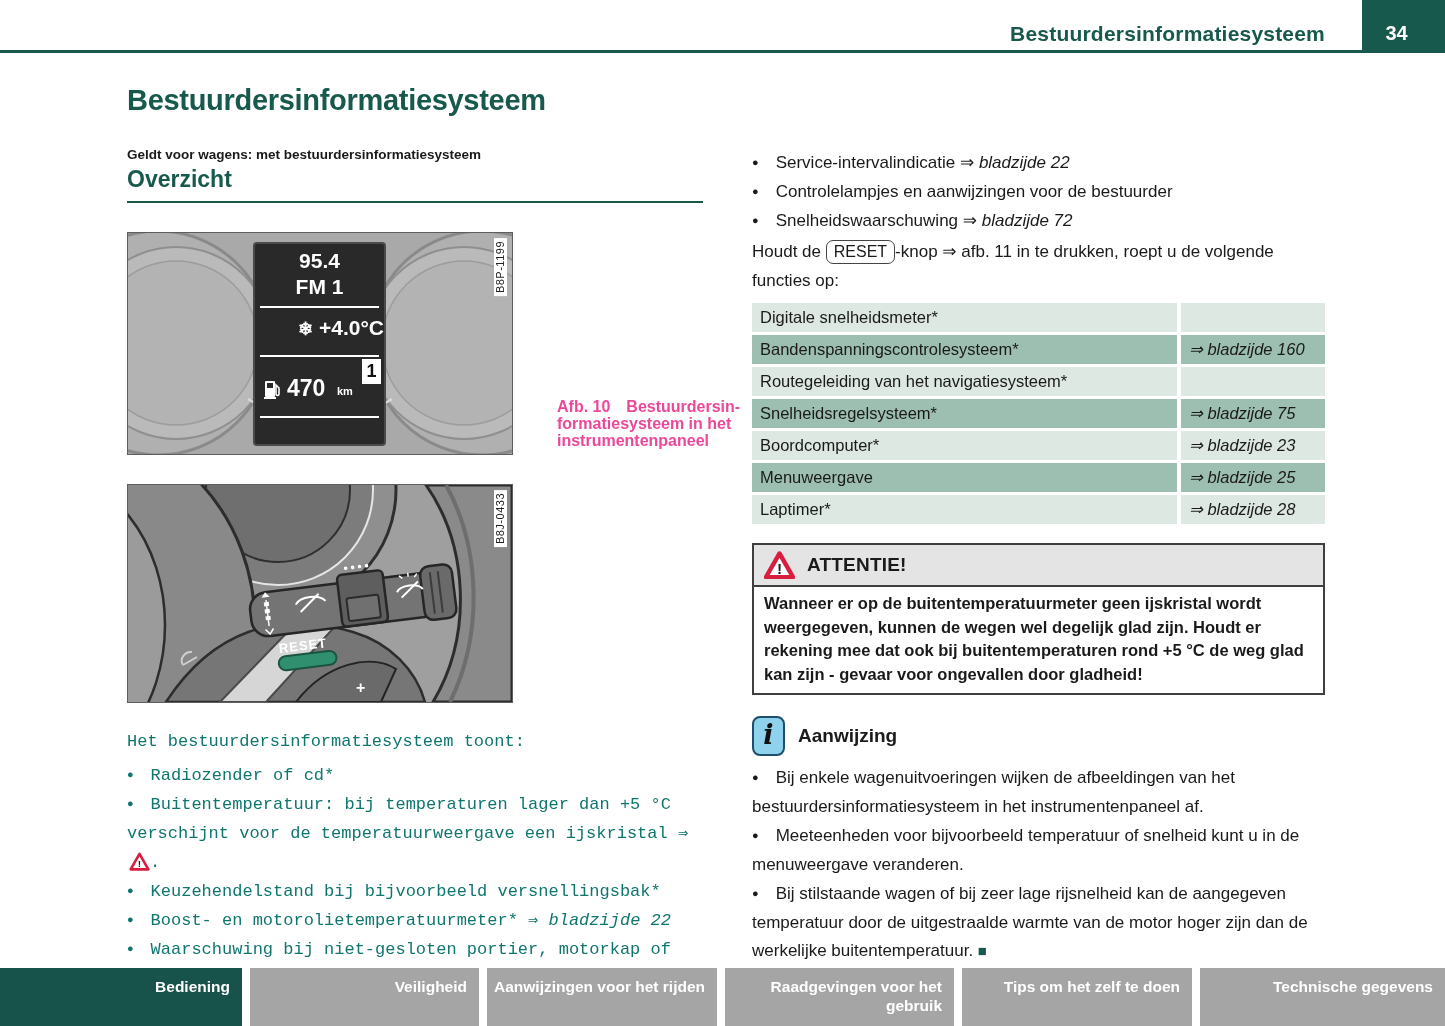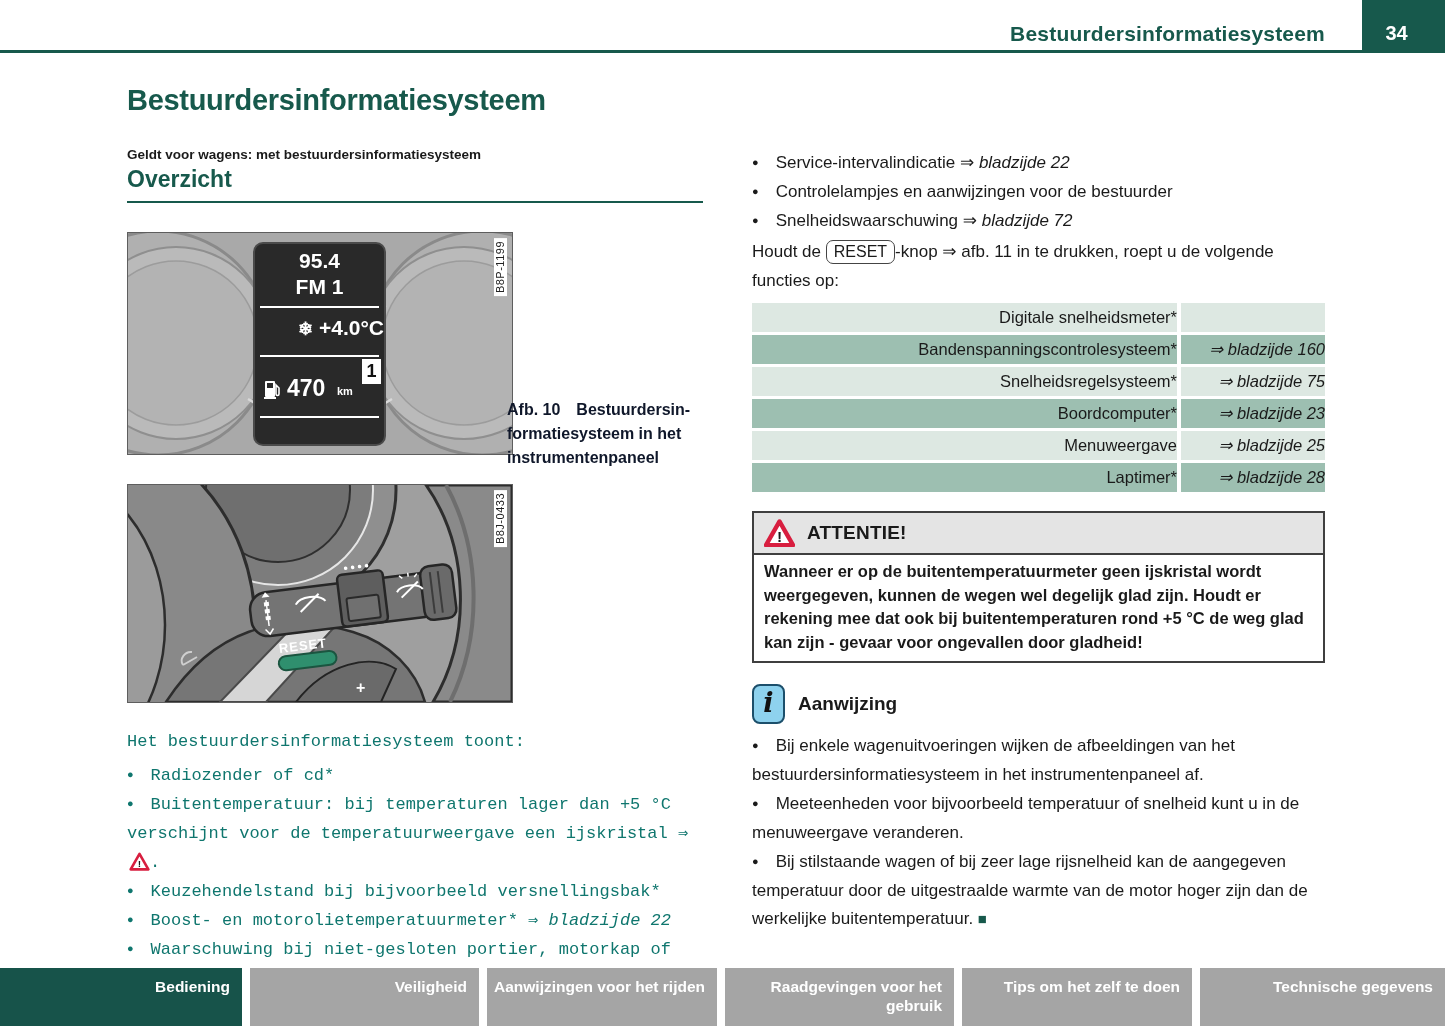--- a/index.html
+++ b/index.html
@@ -19,29 +19,29 @@
   .applies    { position:absolute; left:127px; top:147px; font-size:13.5px; font-weight:bold; color:#1a1a1a; }
   .section-title { position:absolute; left:127px; top:166px; font-size:23px; font-weight:bold; color:#17594c; }
   .section-rule  { position:absolute; left:127px; top:201px; width:576px; height:2px; background:#17594c; }
 
   
   .figure { position:absolute; left:127px; width:386px; background:#a9a9a9; border:1px solid #5e5e5e; }
   #fig10 { top:232px; height:223px; }
   #fig11 { top:484px; height:219px; }
   .figcode { position:absolute; top:5px; right:5px; background:#fff; color:#222; font-size:11px;
              writing-mode:vertical-rl; transform:rotate(180deg); padding:3px 1px; line-height:1; letter-spacing:.5px; }
-  .figcap { position:absolute; left:507px; width:190px; font-size:16px; font-weight:bold; color:#0f172a;
-            line-height:24px; white-space:pre-line; }
+  .figcap { position:absolute; left:557px; width:190px; font-size:16px; font-weight:bold; color:#ec4899;
+            line-height:17px; white-space:pre-line; }
   #cap10 { top:398px; }
   #cap11 { top:668px; }
 
   
   .gauges { position:absolute; left:0; top:0; }
   .display { position:absolute; left:125px; top:9px; width:133px; height:204px; background:#292929;
-             border-radius:10px; border:2px solid #4a4a4a; color:#fff; font-weight:bold; }
+             border-radius:4px; border:2px solid #4a4a4a; color:#fff; font-weight:bold; }
   .disp-freq { position:absolute; top:5px; width:100%; text-align:center; font-size:21px; }
   .disp-band { position:absolute; top:31px; width:100%; text-align:center; font-size:21px; }
   .disp-hr { position:absolute; left:5px; right:5px; height:2px; background:#fff; }
   .hr1 { top:62px; } .hr2 { top:111px; } .hr3 { top:172px; }
   .disp-temp { position:absolute; top:72px; width:100%; text-align:right; font-size:21px; }
   .disp-temp .snow { font-size:18px; margin-right:6px; }
   .gearbox { position:absolute; top:115px; right:3px; width:19px; height:25px; background:#fff; color:#111;
              font-size:18px; display:flex; align-items:center; justify-content:center; }
   .rangerow { position:absolute; top:131px; left:0; width:100%; }
   .fuelicon { position:absolute; left:9px; top:4px; }
@@ -57,21 +57,21 @@
   .pref { font-style:italic;text-align:right; }
   .warn-inline { vertical-align:-4px; margin-left:2px; }
 
   
   .right-col { position:absolute; left:752px; top:148px; width:573px; color:#1a1a1a; }
   .reset-par { font-size:17px; line-height:29px; margin-top:2px; }
   .reset-key { display:inline-block; border:1.5px solid #444; border-radius:7px; padding:0 7px 1px 7px;
                line-height:21px; font-size:16px; }
 
   .ftable { margin-top:8px; }
-  .frow { display:flex; margin-bottom:3px;text-align:right; }
+  .frow { display:flex; margin-bottom:3px; }
   .frow .c1 { width:425px; margin-right:4px; }
   .frow .c2 { flex:1; font-style:italic; }
   .frow .c1, .frow .c2 { background:#dde8e2; font-size:16.5px; line-height:29px; padding-left:8px; }
   .frow:nth-child(even) .c1, .frow:nth-child(even) .c2 { background:#9dbfb1; }
 
   .attention { margin-top:19px; border:2px solid #3f3f3f; }
   .att-head { background:#e4e4e4; border-bottom:2px solid #3f3f3f; padding:6px 10px; display:flex; align-items:center; }
   .att-head .t { font-size:19px; font-weight:bold; margin-left:12px; letter-spacing:.2px; }
   .att-body { background:#fff; padding:5px 10px 7px 10px; font-size:16.5px; font-weight:bold; line-height:23.5px; }
 
@@ -236,20 +236,24 @@
     <div class="ftable">
       <div class="frow">
           <div class="c1">Digitale snelheidsmeter*</div>
           <div class="c2"></div>
         </div>
       <div class="frow">
           <div class="c1">Bandenspanningscontrolesysteem*</div>
           <div class="c2">⇒ bladzijde 160</div>
         </div>
       <div class="frow">
+          <div class="c1">Routegeleiding van het navigatiesysteem*</div>
+          <div class="c2"></div>
+        </div>
+      <div class="frow">
           <div class="c1">Snelheidsregelsysteem*</div>
           <div class="c2">⇒ bladzijde 75</div>
         </div>
       <div class="frow">
           <div class="c1">Boordcomputer*</div>
           <div class="c2">⇒ bladzijde 23</div>
         </div>
       <div class="frow">
           <div class="c1">Menuweergave</div>
           <div class="c2">⇒ bladzijde 25</div>

